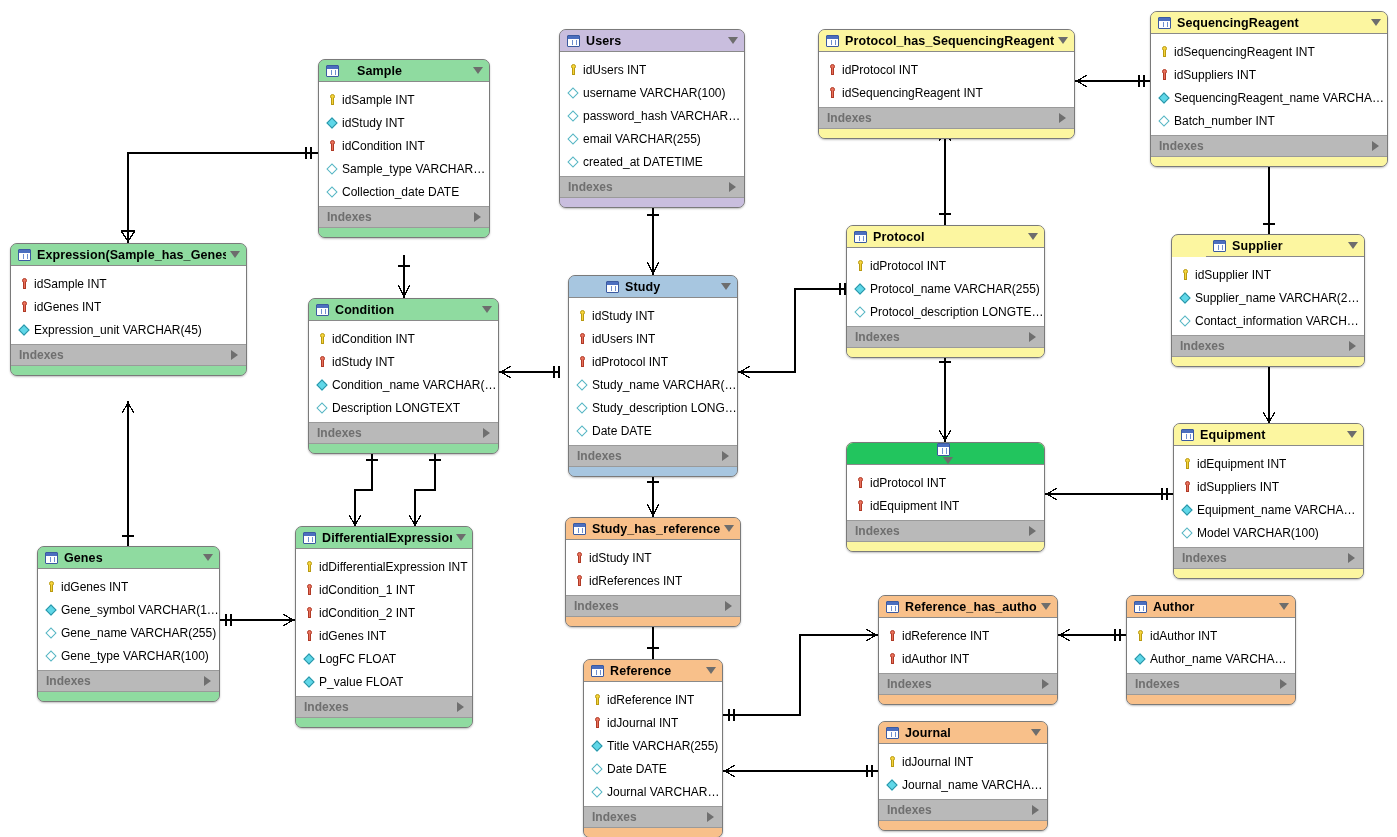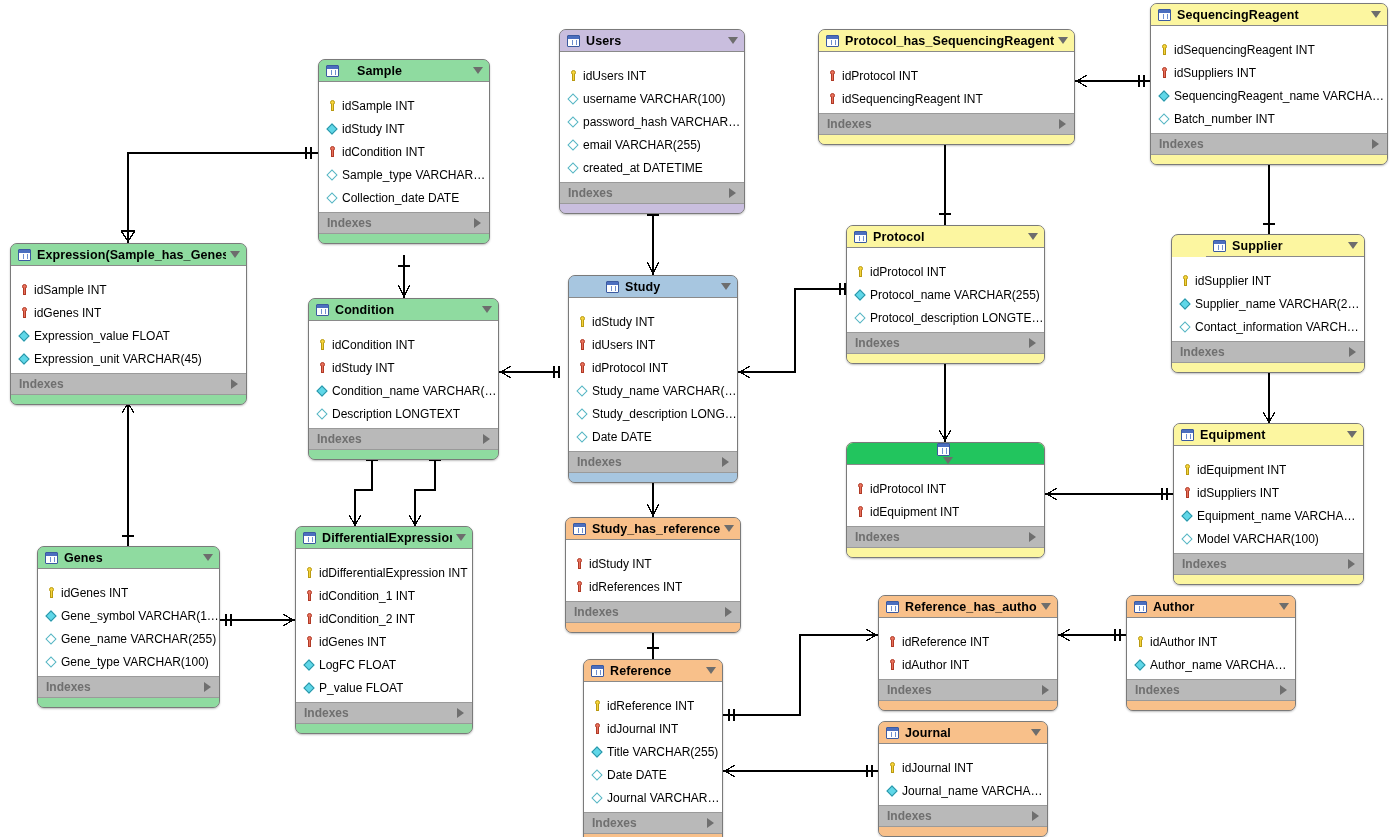--- a/index.html
+++ b/index.html
@@ -80,21 +80,21 @@
   .tbl-caret {
     flex: 0 0 auto;
     margin-left: 4px;
     width: 0; height: 0;
     border-left: 5.5px solid transparent;
     border-right: 5.5px solid transparent;
     border-top: 7px solid #6d6d6d;
   }
   .cols {
     background: #ffffff;
-    padding: 12px 0 3px 0;
+    padding: 6px 0 3px 0;
   }
   .col-row {
     display: flex;
     align-items: center;
     height: 23px;
     padding-left: 7px;
     box-sizing: border-box;
     white-space: nowrap;
   }
   .col-label {
@@ -351,24 +351,20 @@
         <div class="col-row">
           <span class="marker m-fkpk"></span>
           <span class="col-label">idSample INT</span>
         </div>
         <div class="col-row">
           <span class="marker m-fkpk"></span>
           <span class="col-label">idGenes INT</span>
         </div>
         <div class="col-row">
           <span class="marker m-nn"></span>
-          <span class="col-label">Expression_value FLOAT</span>
-        </div>
-        <div class="col-row">
-          <span class="marker m-nn"></span>
           <span class="col-label">Expression_unit VARCHAR(45)</span>
         </div>
       </div>
       <div class="indexes">
         <span class="indexes-label">Indexes</span>
         <span class="indexes-caret"></span>
       </div>
       <div class="tbl-footer" style="background: rgb(143, 219, 160);"></div>
     </div>
     <div class="table-box" style="left: 318px; top: 59px; width: 172px; background: rgb(143, 219, 160);">
@@ -454,21 +450,21 @@
           <span class="marker m-fkpk"></span>
           <span class="col-label">idSequencingReagent INT</span>
         </div>
       </div>
       <div class="indexes">
         <span class="indexes-label">Indexes</span>
         <span class="indexes-caret"></span>
       </div>
       <div class="tbl-footer" style="background: rgb(252, 246, 160);"></div>
     </div>
-    <div class="table-box" style="left: 1150px; top: 3px; width: 238px; background: rgb(252, 246, 160);">
+    <div class="table-box" style="left: 1150px; top: 11px; width: 238px; background: rgb(252, 246, 160);">
       <div class="tbl-header" style="background: rgb(252, 246, 160);">
         <span class="tbl-icon"></span>
         <span class="tbl-title">SequencingReagent</span>
         <span class="tbl-caret"></span>
       </div>
       <div class="cols">
         <div class="col-row">
           <span class="marker m-pk"></span>
           <span class="col-label">idSequencingReagent INT</span>
         </div>

